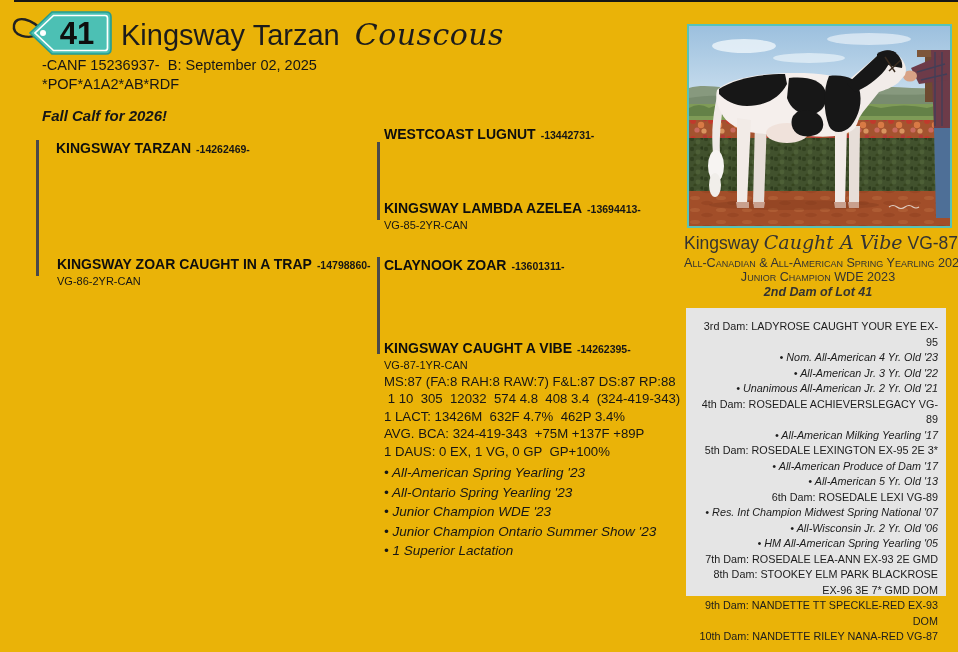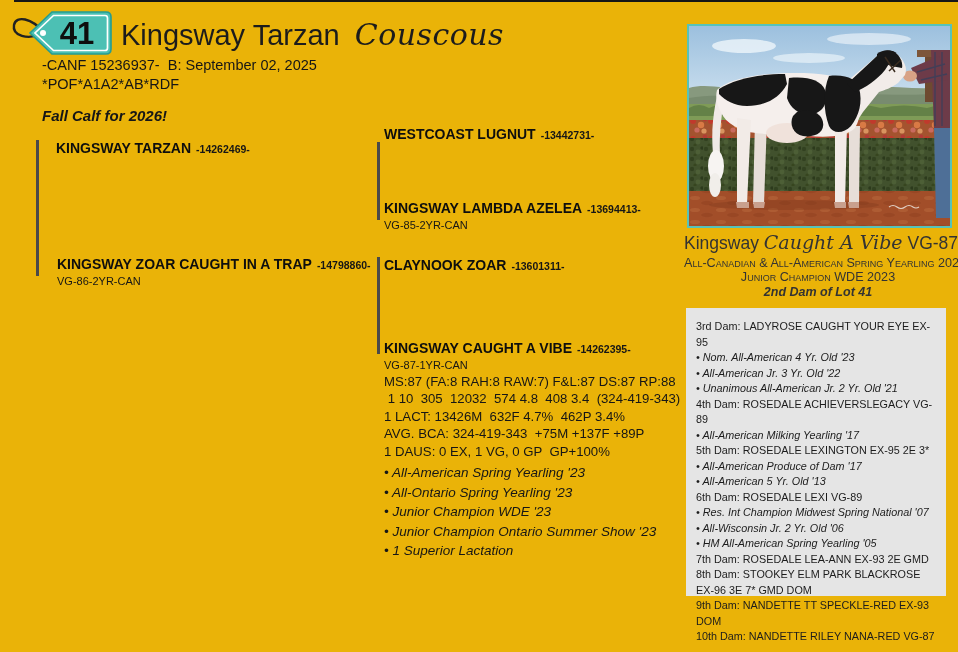--- a/index.html
+++ b/index.html
@@ -43,21 +43,21 @@
   
   .caption{position:absolute;left:684px;top:231px;width:268px;text-align:center;color:#333;}
   .cap1{font-size:17.5px;white-space:nowrap;}
   .cap1 .script{font-family:"DejaVu Serif",serif;font-style:italic;font-size:19px;}
   .cap2{font-variant:small-caps;font-size:12.6px;margin-top:2px;white-space:nowrap;}
   .cap3{font-variant:small-caps;font-size:12.6px;}
   .cap4{font-style:italic;font-weight:700;font-size:12.5px;margin-top:1px;}
 
   
   .maternal-box{position:absolute;left:686px;top:308px;width:260px;height:288px;
-                background:#e5e5e5;box-sizing:border-box;padding:11px 8px 0 10px;}
+                background:#e5e5e5;box-sizing:border-box;padding:11px 8px 0 10px;text-align:right;}
   .m-line{font-size:10.8px;line-height:15.5px;color:#1c1c1c;}
   .m-award{font-style:italic;}
 </style>
 </head>
 <body>
 
 <div class="page">
   <div class="top-rule"></div>
 
   <svg class="tag-svg" viewBox="0 0 108 54">

